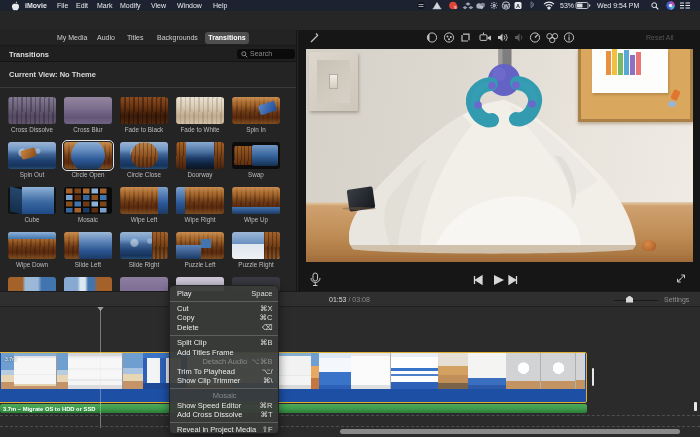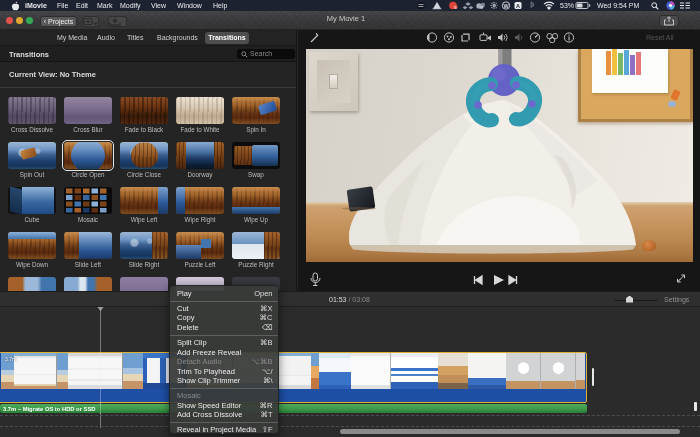--- a/index.html
+++ b/index.html
@@ -54,21 +54,21 @@
 #greenbar{position:absolute;left:0;top:97px;width:587px;height:9px;border-radius:2px;background:linear-gradient(180deg,#51a85c 0%,#3f9e4d 45%,#2a7d36 100%);}
 #greenbar span{position:absolute;left:3px;top:1.8px;font-size:5.8px;font-weight:bold;color:#fff;white-space:nowrap;}
 #dash{position:absolute;left:0;top:108px;width:700px;border-top:1px dashed #4e4e4e;}
 #dash2{position:absolute;left:0;top:119px;width:700px;border-top:1px dashed #4e4e4e;}
 #sbar{position:absolute;left:0;top:121px;width:700px;height:9px;}
 #sthumb{position:absolute;left:340px;top:1px;width:340px;height:5px;border-radius:2.5px;background:#8a8a8a;}
 
 #ctx{left:169px;top:285px;width:110px;height:149px;background:rgba(57,59,57,0.94);border-radius:5px;box-shadow:0 3px 10px rgba(0,0,0,.5);border:0.5px solid rgba(0,0,0,.4);padding-top:2.8px;}
 .ci{position:relative;height:9.6px;font-size:7.5px;color:#e8e8e8;line-height:9.6px;padding:0 5.5px 0 7px;}
 .ci .sc{position:absolute;right:5.5px;top:0;color:#dedede;}
-.ci.dim{color:#8a8a8a;}
+.ci.dim{color:#8a8a8a;text-align:center;}
 .ci.dim .sc{color:#8a8a8a;}
 .csep{height:1px;background:#5f5f5f;margin:2.2px 0;}
 svg{display:block;}
 </style></head>
 <body>
 <div id="app">
 
 <div id="menubar" class="abs">
   <svg class="abs" style="left:11px;top:1px;" width="9" height="10" viewBox="0 0 9 10">
     <path d="M4.6 2.6 C 4.6 1.6 5.3 0.8 6.1 0.6 C 6.2 1.5 5.5 2.4 4.6 2.6 Z" fill="#e8e9ec"></path>
@@ -118,45 +118,20 @@
         <circle cx="4.5" cy="4.5" r="4.2" fill="#4a5fd0"></circle>
         <path d="M4.5 0.3 A4.2 4.2 0 0 1 8.7 4.5 L4.5 4.5 Z" fill="#c04ab0"></path>
         <path d="M8.7 4.5 A4.2 4.2 0 0 1 4.5 8.7 L4.5 4.5 Z" fill="#4ab0d8"></path>
         <circle cx="4.5" cy="4.5" r="1.7" fill="#e8ecf4"></circle>
       </svg>
   <svg class="abs" style="left:680px;top:1.5px;" width="10" height="8" viewBox="0 0 10 8">
         <path d="M0 1 h4 M0 3.5 h4 M0 6 h4 M5.5 1 h4.5 M5.5 3.5 h4.5 M5.5 6 h4.5" stroke="#e8e9ec" stroke-width="1.1"></path>
       </svg>
 </div>
 
-<div id="titlebar" class="abs">
-      <div class="tex"></div>
-  <div class="tl" style="left:5.5px;background:#e2514a;"></div>
-  <div class="tl" style="left:15.5px;background:#e0a832;"></div>
-  <div class="tl" style="left:25.5px;background:#34a853;"></div>
-  <div id="btnProjects" class="abs">‹ Projects</div>
-  <div class="tbtn abs" style="left:82px;width:17px;">
-        <svg width="15" height="9" viewBox="0 0 15 9" style="margin-top:0.5px;">
-          <rect x="1" y="1.5" width="8" height="6" rx="1" fill="none" stroke="#2c2c2d" stroke-width="1.2"></rect>
-          <circle cx="5" cy="4.5" r="1.5" fill="#2c2c2d"></circle>
-          <path d="M11 5.5 l1.5 1.8 1.5-1.8" fill="none" stroke="#2c2c2d" stroke-width="1.2"></path>
-        </svg>
-      </div>
-  <div class="tbtn abs" style="left:108px;width:19px;">
-        <svg width="12" height="9" viewBox="0 0 12 9" style="margin-top:0.5px;">
-          <path d="M6 0.5 v4.5 M3.8 3 L6 5.5 8.2 3 M1 5.5 v2.5 h10 v-2.5" fill="none" stroke="#2c2c2d" stroke-width="1.3"></path>
-        </svg>
-      </div>
-  <div id="wintitle" class="abs">My Movie 1</div>
-  <div id="sharebtn" class="abs">
-        <svg width="18" height="10" viewBox="0 0 18 10">
-          <path d="M9 0.8 v5 M7.2 2.4 L9 0.8 l1.8 1.6 M6 4 h-1.5 v5 h9 v-5 H12" stroke="#c8c8c8" stroke-width="1" fill="none"></path>
-        </svg>
-      </div>
-</div>
 
 <div id="leftpanel" class="abs dots">
   <div id="tabsrow">
     <span class="tab" style="left:57px;">My Media</span>
     <span class="tab" style="left:97px;">Audio</span>
     <span class="tab" style="left:127px;">Titles</span>
     <span class="tab" style="left:157px;">Backgrounds</span>
     <div id="tabsel">Transitions</div>
   </div>
   <div id="panehdr">
@@ -411,28 +386,28 @@
   <div class="abs" style="left:592px;top:61px;width:2px;height:18px;background:#e8e8e8;border-radius:1px;"></div>
   <div class="abs" style="left:693.5px;top:95px;width:3px;height:9px;background:#e8e8e8;border-radius:1px;"></div>
   <div id="dash"></div>
   <div id="dash2"></div>
   <div id="sbar">
         <div id="sthumb"></div>
       </div>
 </div>
 
 <div id="ctx" class="abs">
-  <div class="ci">Play<span class="sc">Open</span></div>
+  <div class="ci">Play<span class="sc">Space</span></div>
   <div class="csep"></div>
   <div class="ci">Cut<span class="sc">⌘X</span></div>
   <div class="ci">Copy<span class="sc">⌘C</span></div>
   <div class="ci">Delete<span class="sc">⌫</span></div>
   <div class="csep"></div>
   <div class="ci">Split Clip<span class="sc">⌘B</span></div>
-  <div class="ci">Add Freeze Reveal</div>
+  <div class="ci">Add Titles Frame</div>
   <div class="ci dim">Detach Audio<span class="sc">⌥⌘B</span></div>
   <div class="ci">Trim To Playhead<span class="sc">⌥/</span></div>
   <div class="ci">Show Clip Trimmer<span class="sc">⌘\</span></div>
   <div class="csep"></div>
   <div class="ci dim">Mosaic</div>
   <div class="ci">Show Speed Editor<span class="sc">⌘R</span></div>
   <div class="ci">Add Cross Dissolve<span class="sc">⌘T</span></div>
   <div class="csep"></div>
   <div class="ci">Reveal in Project Media<span class="sc">⇧F</span></div>
 </div>

